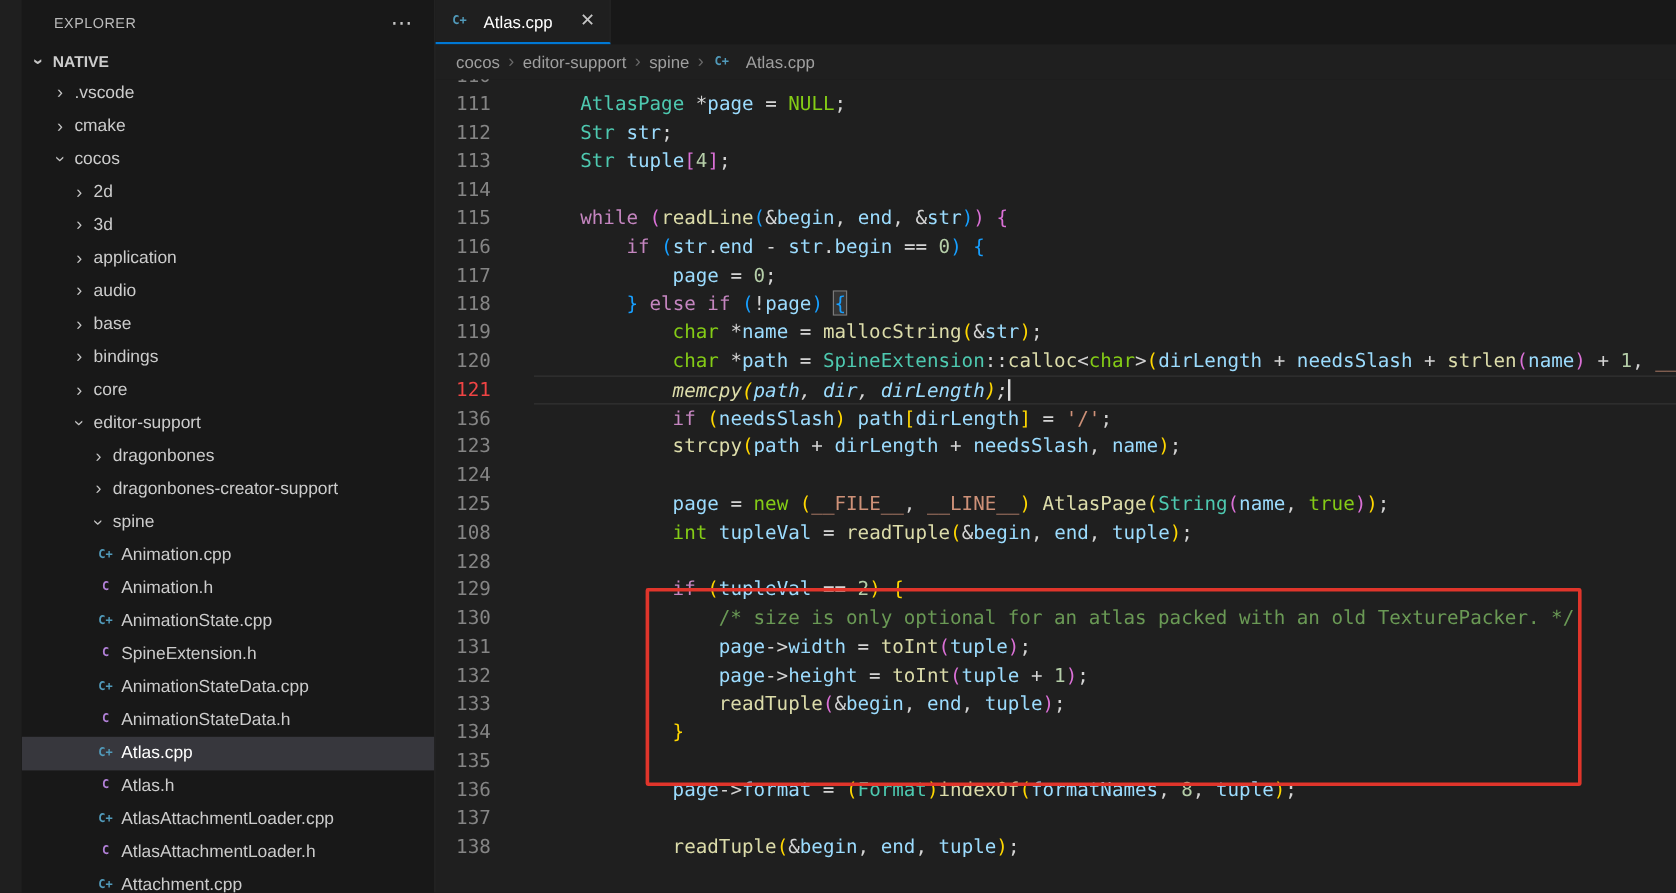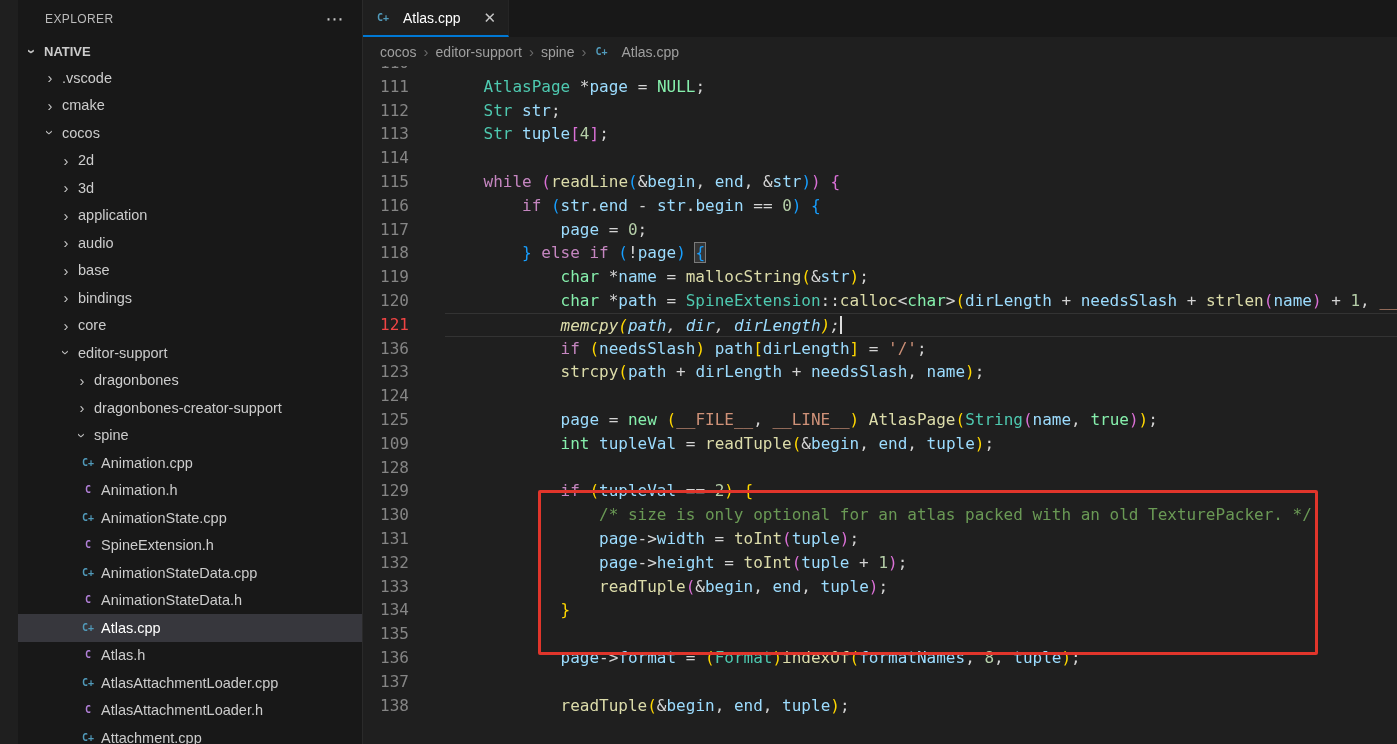--- a/index.html
+++ b/index.html
@@ -45,21 +45,21 @@
                font-family:"DejaVu Sans Mono","Liberation Mono", monospace; font-size:16px; }
   .code-lines { margin-top:-15px; }
   .code-line { display:flex; height:23.8px; line-height:23.8px; }
   .gutter { width:46px; flex:none; text-align:right; color:#858585; cursor:pointer; }
   .line-content { flex:1; min-width:0; margin-left:36px; white-space:pre; overflow:hidden; }
   .code-line.current .gutter { color:#ef4444; }
   .code-line.current .line-content { border-top:1px solid rgba(255,255,255,.09);
                                      border-bottom:1px solid rgba(255,255,255,.09); }
   .tok-plain   { color:#d4d4d4; }
   .tok-type    { color:#4ec9b0; }
-  .tok-kw      { color:#86efac;text-align:right; }
+  .tok-kw      { color:#84cc16;text-align:right; }
   .tok-ctrl    { color:#c586c0; }
   .tok-fn      { color:#dcdcaa; }
   .tok-var     { color:#9cdcfe; }
   .tok-num     { color:#b5cea8; }
   .tok-str     { color:#ce9178; }
   .tok-macro   { color:#ce9178; }
   .tok-comment { color:#6a9955; }
   .tok-b1 { color:#ffd700; }
   .tok-b2 { color:#da70d6; }
   .tok-b3 { color:#179fff; }
@@ -266,21 +266,21 @@
           </div>
           <div class="code-line">
             <div class="gutter">124</div>
             <div class="line-content" style="padding-left: 0px;"></div>
           </div>
           <div class="code-line">
             <div class="gutter">125</div>
             <div class="line-content" style="padding-left: 115.5px;"><span class="tok-var">page</span><span class="tok-plain"> = </span><span class="tok-kw">new</span><span class="tok-plain"> </span><span class="tok-b1">(</span><span class="tok-macro">__FILE__</span><span class="tok-plain">, </span><span class="tok-macro">__LINE__</span><span class="tok-b1">)</span><span class="tok-plain"> </span><span class="tok-fn">AtlasPage</span><span class="tok-b1">(</span><span class="tok-type">String</span><span class="tok-b2">(</span><span class="tok-var">name</span><span class="tok-plain">, </span><span class="tok-kw">true</span><span class="tok-b2">)</span><span class="tok-b1">)</span><span class="tok-plain">;</span></div>
           </div>
           <div class="code-line">
-            <div class="gutter">109</div>
+            <div class="gutter">108</div>
             <div class="line-content" style="padding-left: 115.5px;"><span class="tok-kw">int</span><span class="tok-plain"> </span><span class="tok-var">tupleVal</span><span class="tok-plain"> = </span><span class="tok-fn">readTuple</span><span class="tok-b1">(</span><span class="tok-plain">&amp;</span><span class="tok-var">begin</span><span class="tok-plain">, </span><span class="tok-var">end</span><span class="tok-plain">, </span><span class="tok-var">tuple</span><span class="tok-b1">)</span><span class="tok-plain">;</span></div>
           </div>
           <div class="code-line">
             <div class="gutter">128</div>
             <div class="line-content" style="padding-left: 0px;"></div>
           </div>
           <div class="code-line">
             <div class="gutter">129</div>
             <div class="line-content" style="padding-left: 115.5px;"><span class="tok-ctrl">if</span><span class="tok-plain"> </span><span class="tok-b1">(</span><span class="tok-var">tupleVal</span><span class="tok-plain"> == </span><span class="tok-num">2</span><span class="tok-b1">)</span><span class="tok-plain"> </span><span class="tok-b1">{</span></div>
           </div>

